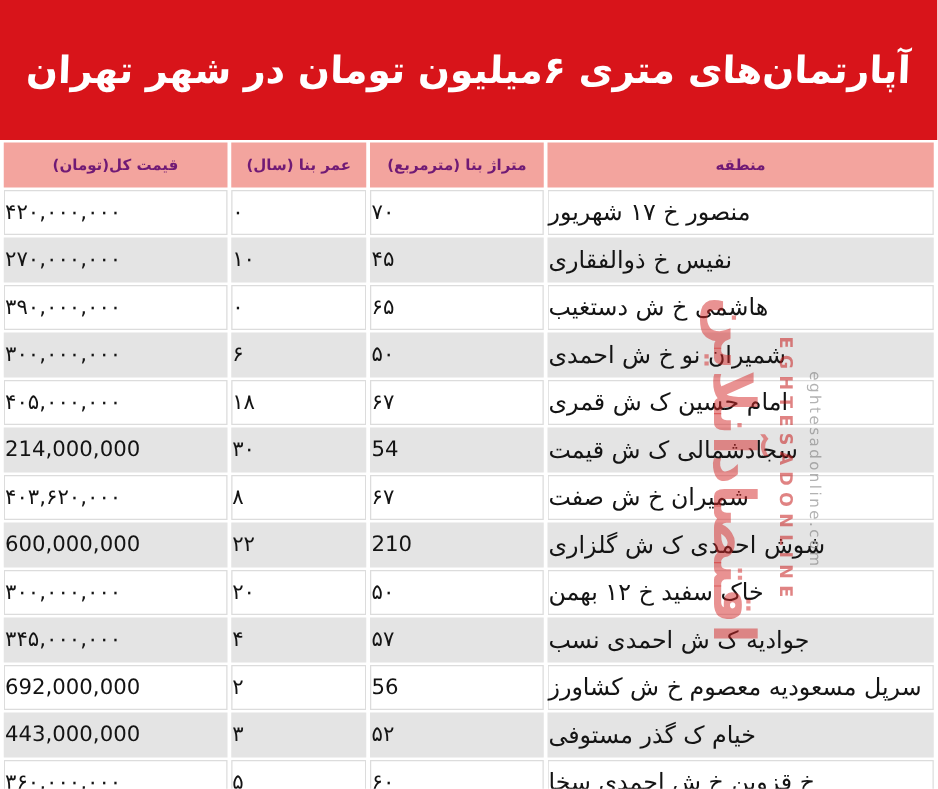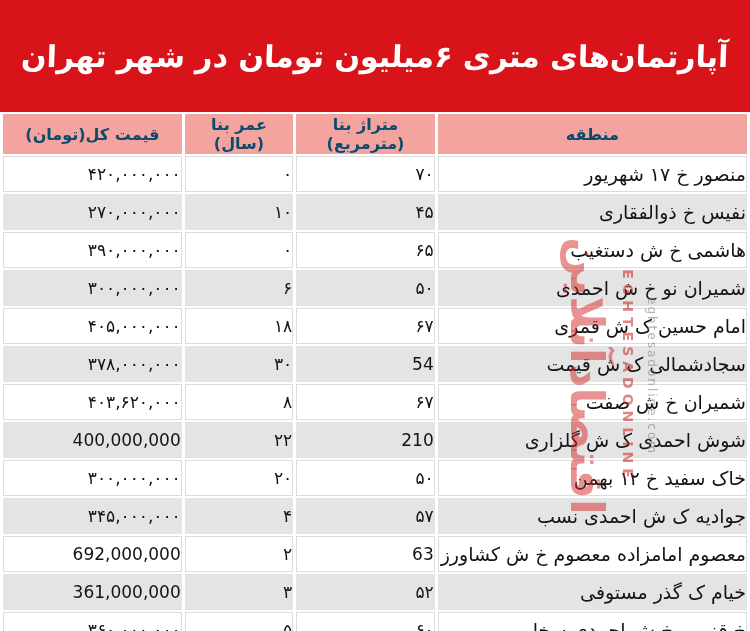--- a/index.html
+++ b/index.html
@@ -33,29 +33,29 @@
   }
   
   table {
     width: 750px;
     border-collapse: separate;
     border-spacing: 3px 2px;
     table-layout: fixed;
   }
   thead th {
     background: #f3a49e;
-    color: #0c4a6e;
-    font-size: 16px;
+    color: #701a75;
+    font-size: 12px;
     font-weight: bold;
     height: 34px;
     text-align: center;
   }
   tbody td {
     height: 34px;
-    text-align: right;
+    text-align: left;
     vertical-align: middle;
     color: #141414;
     font-size: 17px;
   }
   tbody td.region { font-size: 19px; }
   tbody tr:nth-child(odd) td {
     background: #ffffff;
     box-shadow: inset 0 0 0 1px #dcdcdc;
   }
   tbody tr:nth-child(even) td {
@@ -157,63 +157,63 @@
     <td class="region">امام حسین ک ش قمری</td>
     <td class="area">۶۷</td>
     <td class="age">۱۸</td>
     <td class="price">۴۰۵,۰۰۰,۰۰۰</td>
   </tr>
 
   <tr>
     <td class="region">سجادشمالی ک ش قیمت</td>
     <td class="area">54</td>
     <td class="age">۳۰</td>
-    <td class="price">۳۷۸,۰۰۰,۰۰۰</td>
+    <td class="price">214,000,000</td>
   </tr>
 
   <tr>
     <td class="region">شمیران خ ش صفت</td>
     <td class="area">۶۷</td>
     <td class="age">۸</td>
     <td class="price">۴۰۳,۶۲۰,۰۰۰</td>
   </tr>
 
   <tr>
     <td class="region">شوش احمدی ک ش گلزاری</td>
     <td class="area">210</td>
     <td class="age">۲۲</td>
-    <td class="price">400,000,000</td>
+    <td class="price">600,000,000</td>
   </tr>
 
   <tr>
     <td class="region">خاک سفید خ ۱۲ بهمن</td>
     <td class="area">۵۰</td>
     <td class="age">۲۰</td>
     <td class="price">۳۰۰,۰۰۰,۰۰۰</td>
   </tr>
 
   <tr>
     <td class="region">جوادیه ک ش احمدی نسب</td>
     <td class="area">۵۷</td>
     <td class="age">۴</td>
     <td class="price">۳۴۵,۰۰۰,۰۰۰</td>
   </tr>
 
   <tr>
-    <td class="region">معصوم امامزاده معصوم خ ش کشاورز</td>
-    <td class="area">63</td>
+    <td class="region">سرپل مسعودیه معصوم خ ش کشاورز</td>
+    <td class="area">56</td>
     <td class="age">۲</td>
     <td class="price">692,000,000</td>
   </tr>
 
   <tr>
     <td class="region">خیام ک گذر مستوفی</td>
     <td class="area">۵۲</td>
     <td class="age">۳</td>
-    <td class="price">361,000,000</td>
+    <td class="price">443,000,000</td>
   </tr>
 
   <tr>
     <td class="region">خ قزوین خ ش احمدی سخا</td>
     <td class="area">۶۰</td>
     <td class="age">۵</td>
     <td class="price">۳۶۰,۰۰۰,۰۰۰</td>
   </tr>
 </tbody>
   </table>

